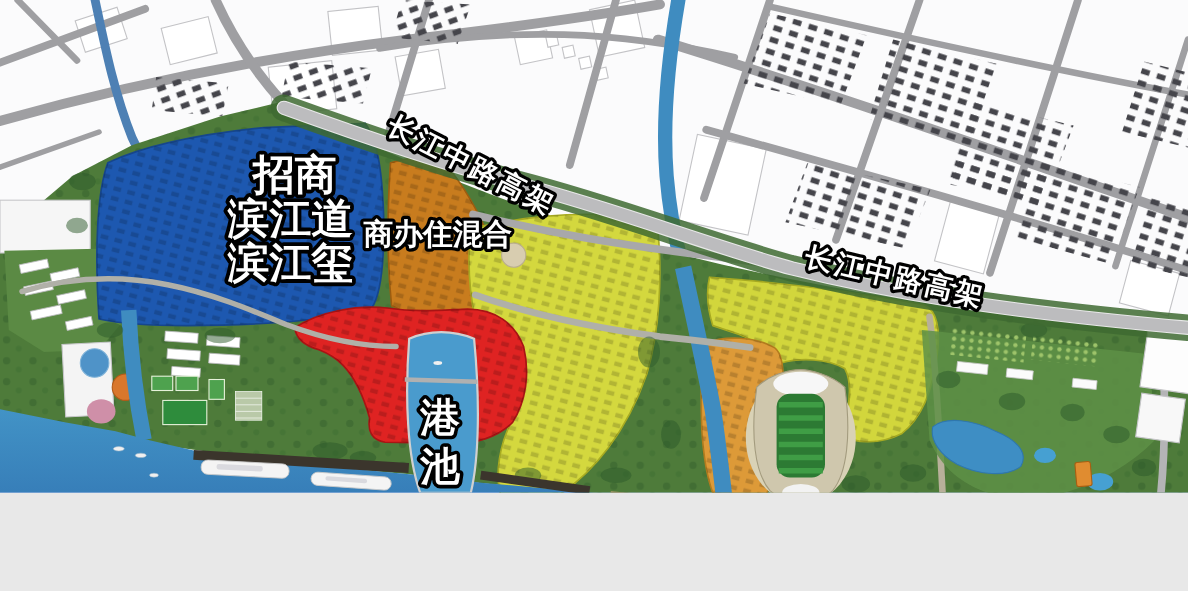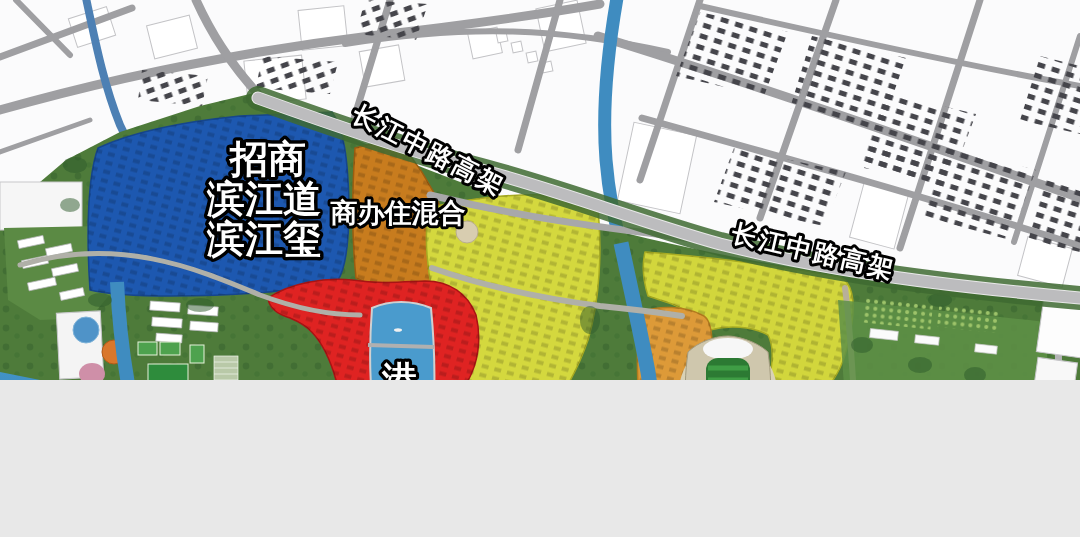--- a/index.html
+++ b/index.html
@@ -1,16 +1,16 @@
 <!DOCTYPE html>
 <html><head>
 <meta charset="utf-8">
 <style>
   html,body{margin:0;padding:0;background:#e8e8e8;}
-  .stage{position:relative;width:1080px;height:380px;overflow:hidden;background:#1d4ed8;
+  .stage{position:relative;width:1080px;height:448px;overflow:hidden;background:#1d4ed8;
          font-family:"DejaVu Sans",sans-serif;}
   .stage svg{display:block;width:1080px;height:537px;}
   text{font-family:"DejaVu Sans",sans-serif;font-weight:bold;}
 </style>
 </head>
 <body>
 
 <div class="stage">
 <svg viewBox="0 0 1080 537">
   <defs>

